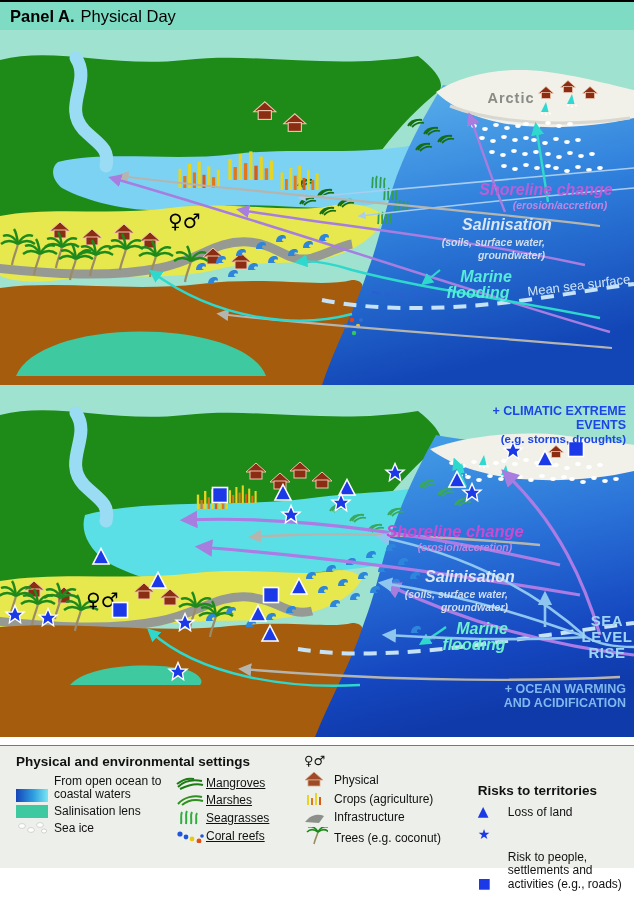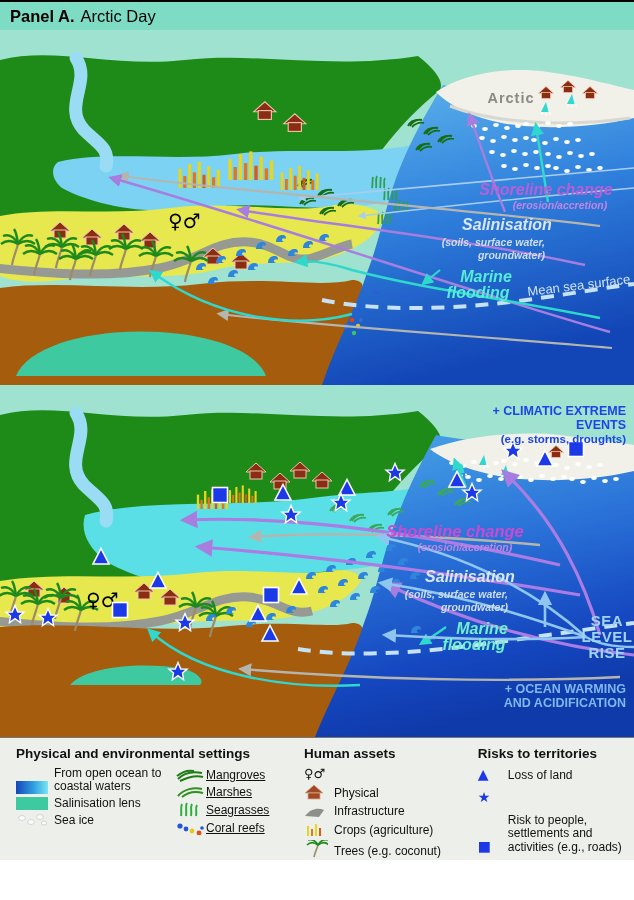--- a/index.html
+++ b/index.html
@@ -28,27 +28,27 @@
   .tx-marB     { font-style:italic; font-weight:bold; font-size:16px;  fill:#6ef0cc; }
   .tx-mss      { font-size:13px; fill:#cde4f6; }
   .tx-clim     { font-weight:bold; font-size:12.5px; fill:#1b45e8; }
   .tx-climsub  { font-weight:bold; font-size:11.5px; fill:#1b45e8; }
   .tx-slr      { font-weight:bold; font-size:15px; fill:#9fd4f4; letter-spacing:.5px; }
   .tx-ow       { font-weight:bold; font-size:12.5px; fill:#7fb8ee; }
   .tx-gender   { font-weight:bold; font-size:20px; fill:#000;
                  font-family:"DejaVu Sans", sans-serif; }
 
   
-  .legend-wrap { height:131px; background:#fff; }
+  .legend-wrap { height:131px; background:#fff; padding-top:8px; }
   .legend { height:123px; background:#edf0ea; border-top:1px solid #777;
             display:flex; padding:8px 0 0 16px; color:#111; }
   .lg-header { font-weight:bold; font-size:13.5px; margin-bottom:6px; }
   .lg-col1 { width:292px; }
   .lg-col2 { width:178px; }
-  .lg-col3 { width:160px; }
+  .lg-col3 { width:160px;margin-top:29px; }
   .lg-col1-body { display:flex; }
   .lg-sub1 { width:160px; }
   .lg-sub2 { width:128px;text-decoration:underline; }
   .lg-row { display:flex; align-items:flex-end; margin-bottom:3px; font-size:12px; line-height:1.12; }
   .lg-ic { width:38px; flex:0 0 38px; display:flex; justify-content:flex-start; align-items:center; }
   .lg-ic2 { width:30px; flex:0 0 30px; }
   .sw { width:32px; height:13px; display:inline-block; }
   .sw-grad { background:linear-gradient(90deg,#1545b8,#2f9fe0 55%,#7ae6f2); }
   .sw-yellow { background:#e6e84e; }
   .sw-teal { background:#3ec9a0; }
@@ -149,21 +149,21 @@
         <rect x="-7.5" y="-7.5" width="15" height="15" fill="#1c39e8" stroke="#fff" stroke-width="1.6"></rect>
       </g>
   </defs>
 </svg>
 
 <div class="page">
 
   <div class="panel">
     <div class="ptitle">
       <span class="pt-bold">Panel A.</span>
-      <span>Arctic Day</span>
+      <span>Physical Day</span>
     </div>
     <svg width="634" height="355" viewBox="0 0 634 355">
       <rect x="0" y="0" width="634" height="355" fill="#9fe2cf"></rect>
       <path fill="#1e8a18" d="M0,30 C55,16 110,38 185,30 C260,22 330,40 418,26 C436,40 444,52 440,60 C400,92 360,140 332,208 C300,214 100,218 0,228 Z"></path>
 
       <path fill="#7cd2f2" d="M58,132 C110,120 170,132 235,124 C300,116 360,128 430,112 C445,110 452,116 448,124 C430,158 400,172 360,176 C310,182 260,170 205,178 C150,186 95,176 62,158 C52,150 50,138 58,132 Z"></path>
       <path fill="none" stroke="#9adcf4" stroke-width="13" stroke-linecap="round" d="M76,28 C92,52 62,76 84,100 C98,114 110,118 106,136"></path>
 
       <path fill="#e6e84e" d="M0,186 C50,176 110,186 170,178 C230,170 290,184 330,176 C352,171 372,176 385,186 C378,204 360,218 335,226 C300,238 260,228 215,240 C165,252 110,242 60,250 C30,254 8,250 0,246 Z"></path>
       <path fill="none" stroke="#979993" stroke-width="9" d="M-5,238 C50,244 110,248 160,238 C200,230 215,210 248,212 C278,214 288,234 312,228 C330,223 340,216 352,214"></path>
@@ -514,55 +514,54 @@
                     <circle cx="26" cy="8" r="1.8" fill="#2255dd"></circle>
                   </svg>
                 </span>
               <span>Coral reefs</span>
             </div>
           </div>
         </div>
       </div>
 
       <div class="lg-col2">
-        <div class="lg-header">Human assets</div>
         <div class="lg-row">
           <span class="lg-ic2"><span class="gender-glyph">♀♂</span></span>
         </div>
         <div class="lg-row">
           <span class="lg-ic2">
               <svg width="22" height="16">
                 <g fill="#9e4a24" stroke="#d9a98e" stroke-width="0.8">
                   <path d="M1,9 L10,1 L19,9 Z"></path>
                   <rect x="4" y="9" width="12" height="6"></rect>
                 </g>
               </svg>
             </span>
           <span>Physical</span>
-        </div>
-        <div class="lg-row">
-          <span class="lg-ic2">
-              <svg width="22" height="15">
-                <path d="M1,13 C6,6 14,4 20,7 L15,14 Z" fill="#8d8f8a"></path>
-              </svg>
-            </span>
-          <span>Infrastructure</span>
         </div>
         <div class="lg-row">
           <span class="lg-ic2">
               <svg width="22" height="16">
                 <g stroke-width="2">
                   <line x1="4" y1="15" x2="4" y2="5" stroke="#e6d622"></line>
                   <line x1="8" y1="15" x2="8" y2="8" stroke="#e0771b"></line>
                   <line x1="12" y1="15" x2="12" y2="3" stroke="#e6d622"></line>
                   <line x1="16" y1="15" x2="16" y2="7" stroke="#d85a14"></line>
                 </g>
               </svg>
             </span>
           <span>Crops (agriculture)</span>
+        </div>
+        <div class="lg-row">
+          <span class="lg-ic2">
+              <svg width="22" height="15">
+                <path d="M1,13 C6,6 14,4 20,7 L15,14 Z" fill="#8d8f8a"></path>
+              </svg>
+            </span>
+          <span>Infrastructure</span>
         </div>
         <div class="lg-row">
           <span class="lg-ic2">
               <svg width="24" height="18">
                 <g fill="none">
                   <path d="M10,17 C11,12 13,9 14,5" stroke="#9b8b66" stroke-width="1.6"></path>
                   <g stroke="#1e8a1c" stroke-width="1.6">
                     <path d="M14,5 C10,2 6,2 3,5"></path>
                     <path d="M14,5 C18,2 22,2 25,5"></path>
                     <path d="M14,5 C11,0 7,-1 4,0"></path>

